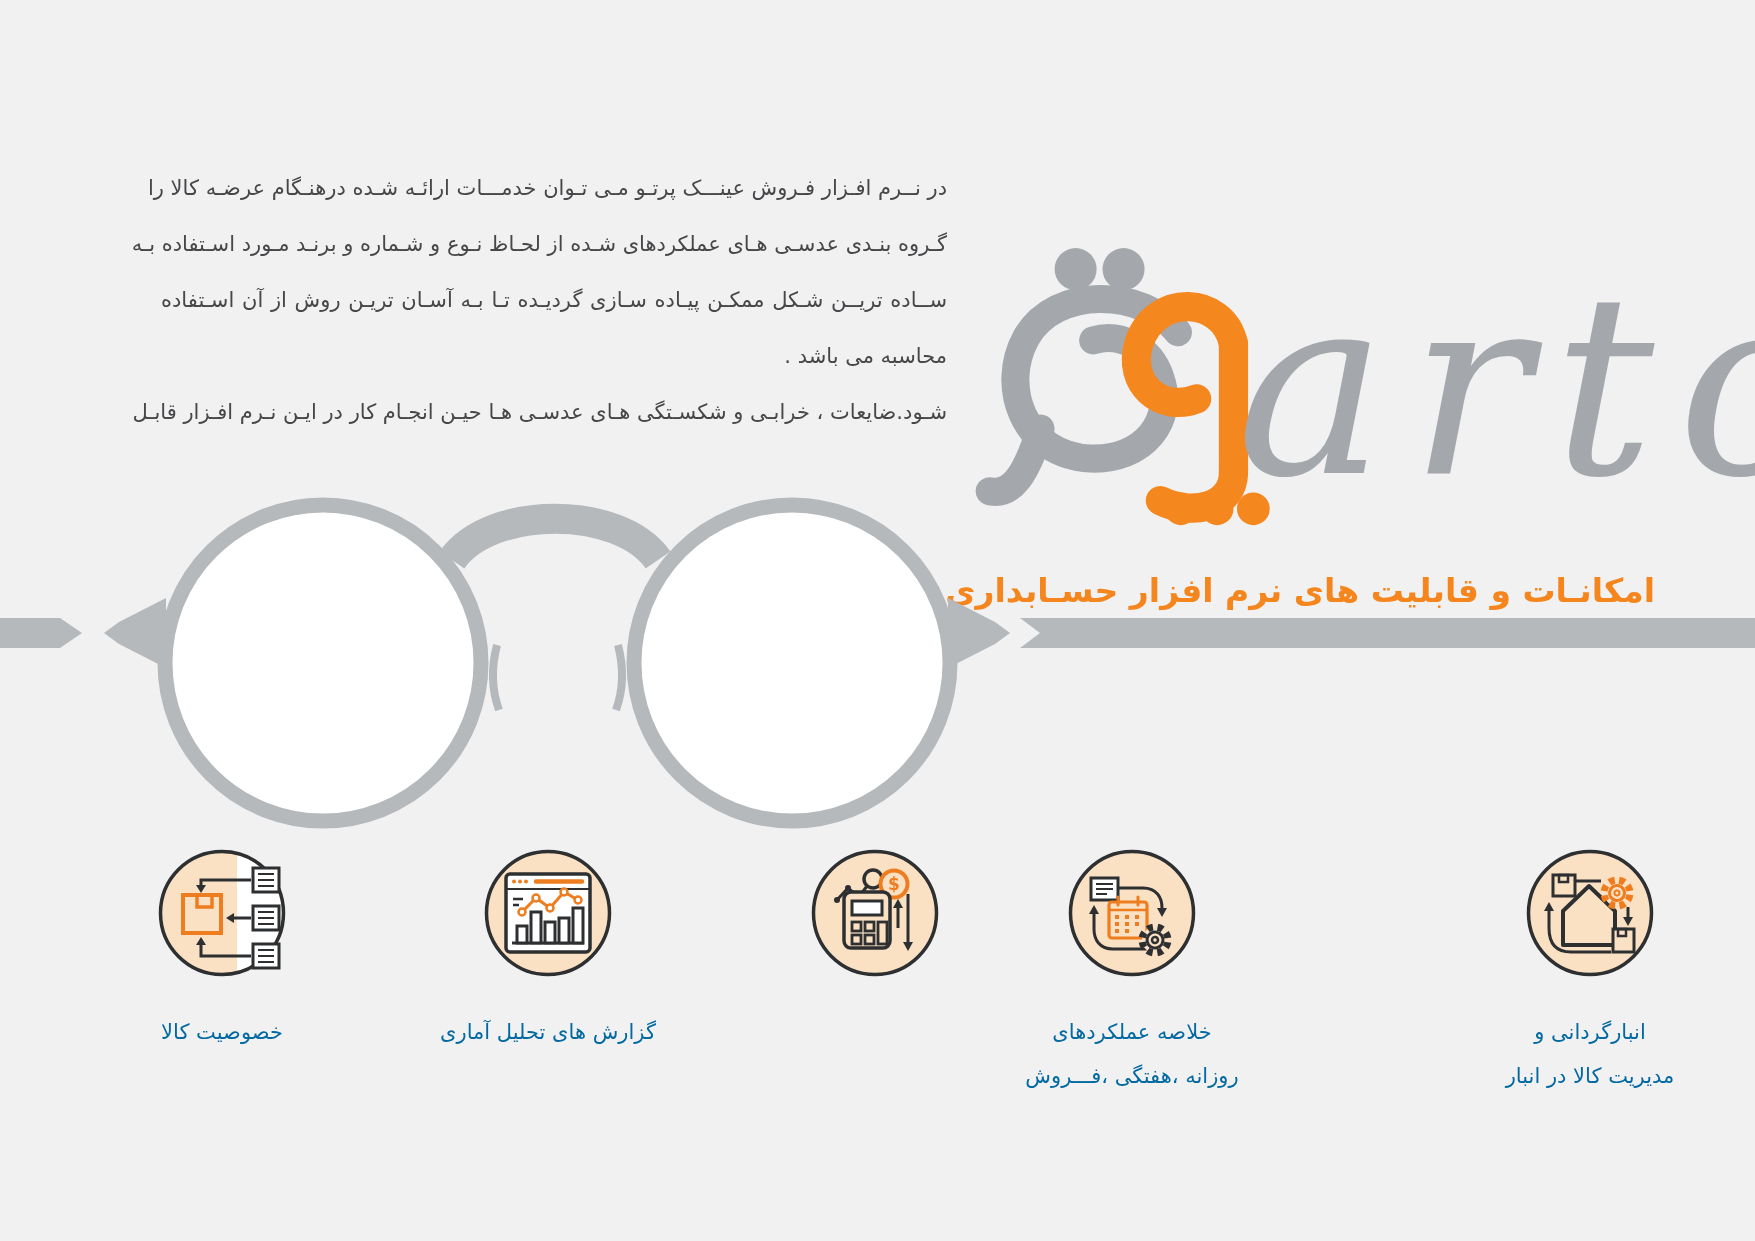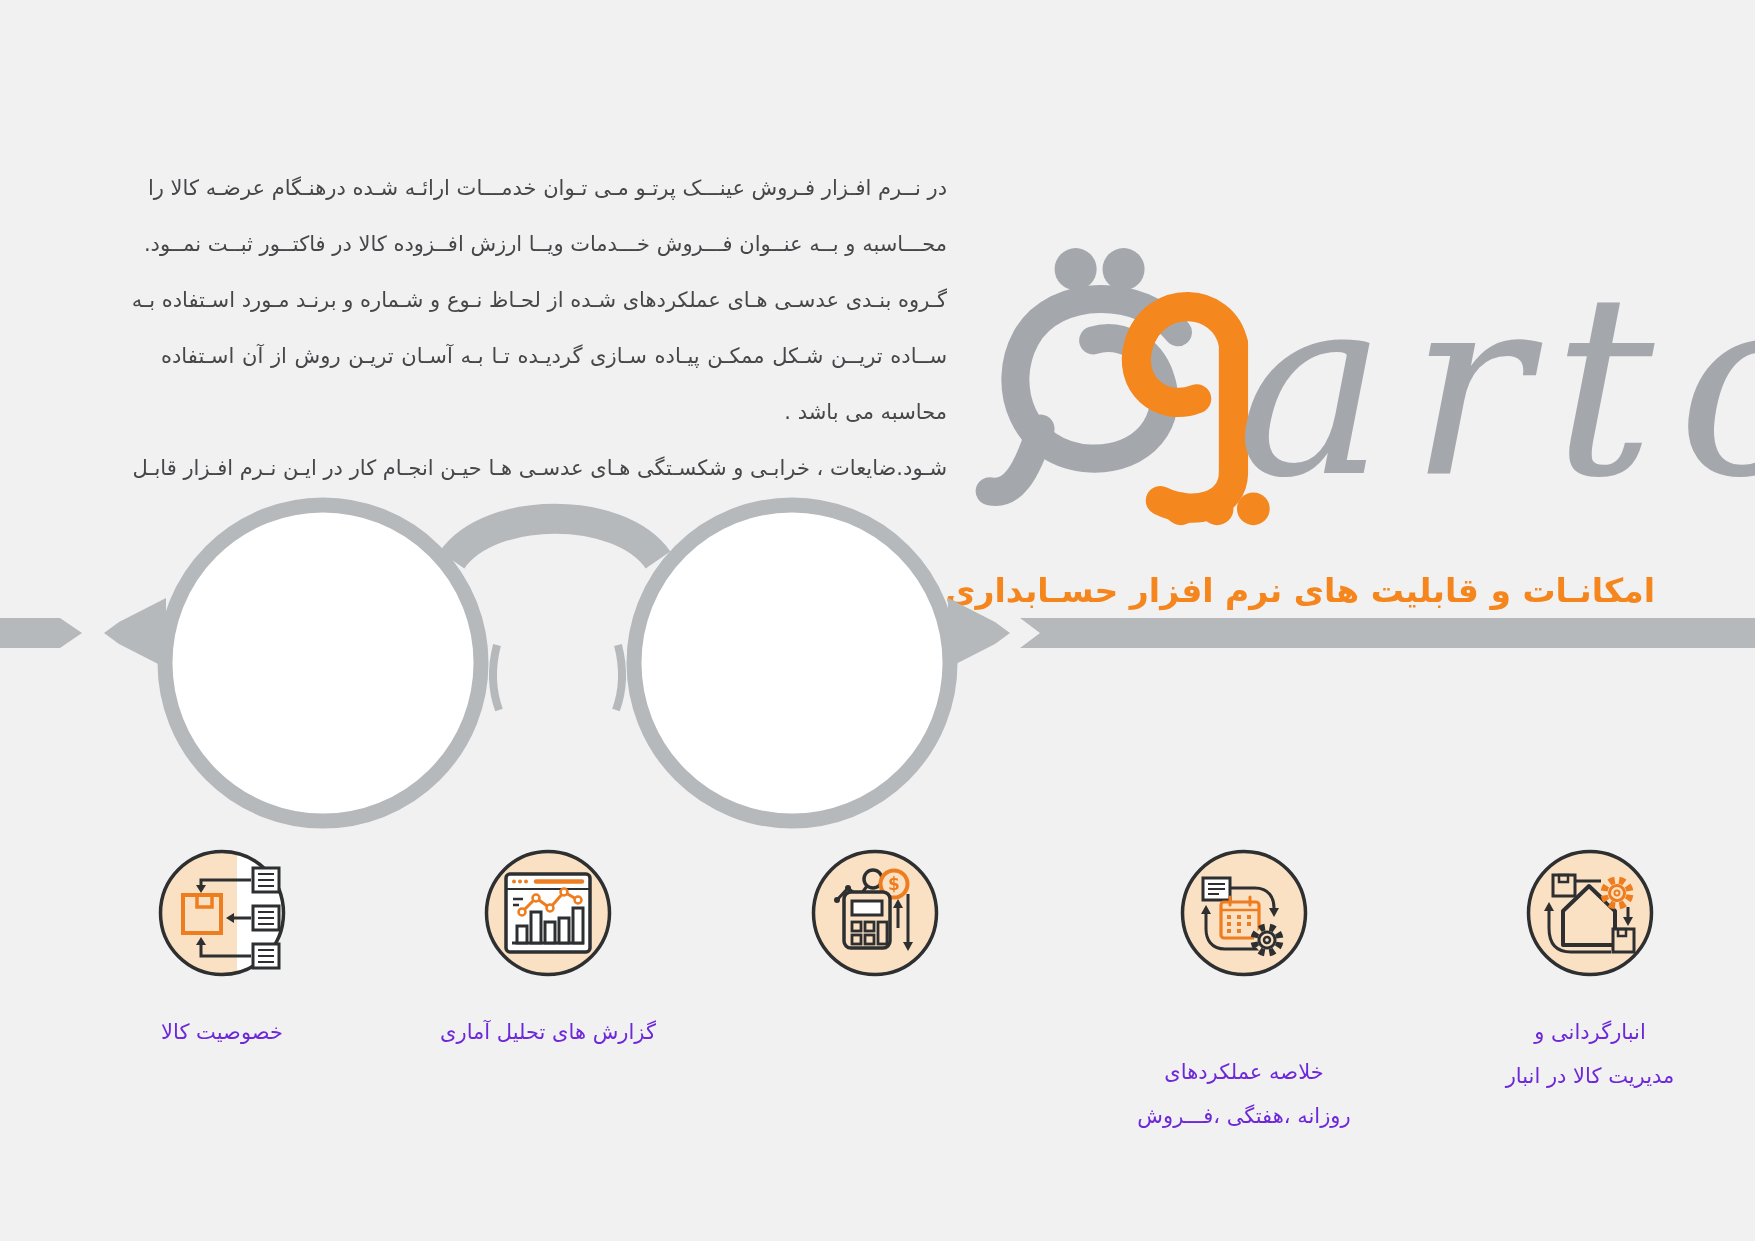--- a/index.html
+++ b/index.html
@@ -64,37 +64,36 @@
     position:absolute;top:0;width:280px;
     display:flex;flex-direction:column;align-items:center;
   }
   .feature .icon-wrap{width:130px;height:130px;}
   .feature-label{
     margin-top:32px;
     direction:rtl;
     text-align:center;
     font-size:21px;
     line-height:44px;
-    color:#6d28d9;
+    color:#0369a1;
     white-space:nowrap;
   }
   .f1{left:82px;}   
   .f2{left:408px;}  
   .f3{left:735px;}  
-  .f4{left:1104px;gap:40px;} 
+  .f4{left:992px;} 
   .f5{left:1450px;} 
 </style>
 </head>
 <body>
 
 <div class="page">
 
   <div class="intro">
     <div class="intro-line">در نــرم افـزار فـروش عینـــک پرتـو مـی تـوان خدمـــات ارائـه شـده درهنـگام عرضـه کالا را</div>
-    <div class="intro-line">محـــاسبه و بــه عنــوان فـــروش خـــدمات ویــا ارزش افــزوده کالا در فاکتــور ثبــت نمــود.</div>
     <div class="intro-line">گـروه بنـدی عدسـی هـای عملکردهای شـده از لحـاظ نـوع و شـماره و برنـد مـورد اسـتفاده بـه</div>
     <div class="intro-line">ســاده تریــن شـکل ممکـن پیـاده سـازی گردیـده تـا بـه آسـان تریـن روش از آن اسـتفاده</div>
     <div class="intro-line last">محاسبه می باشد .</div>
     <div class="intro-line">شـود.ضایعات ، خرابـی و شکسـتگی هـای عدسـی هـا حیـن انجـام کار در ایـن نـرم افـزار قابـل</div>
   </div>
 
   <div class="logo">
     <span class="sr-only">پرتو</span>
     <svg width="760" height="306" viewBox="0 0 1300 520">
 

